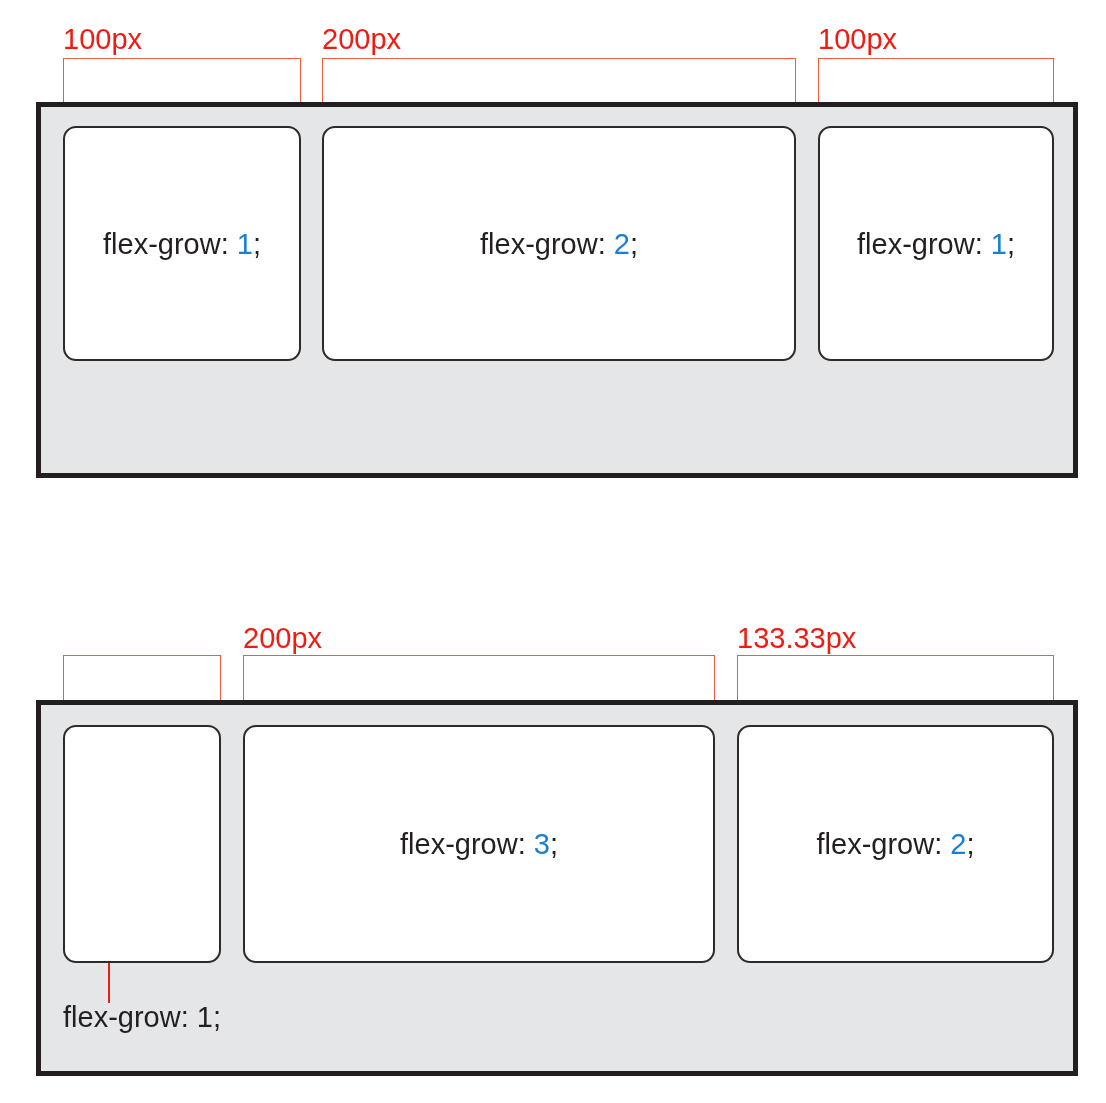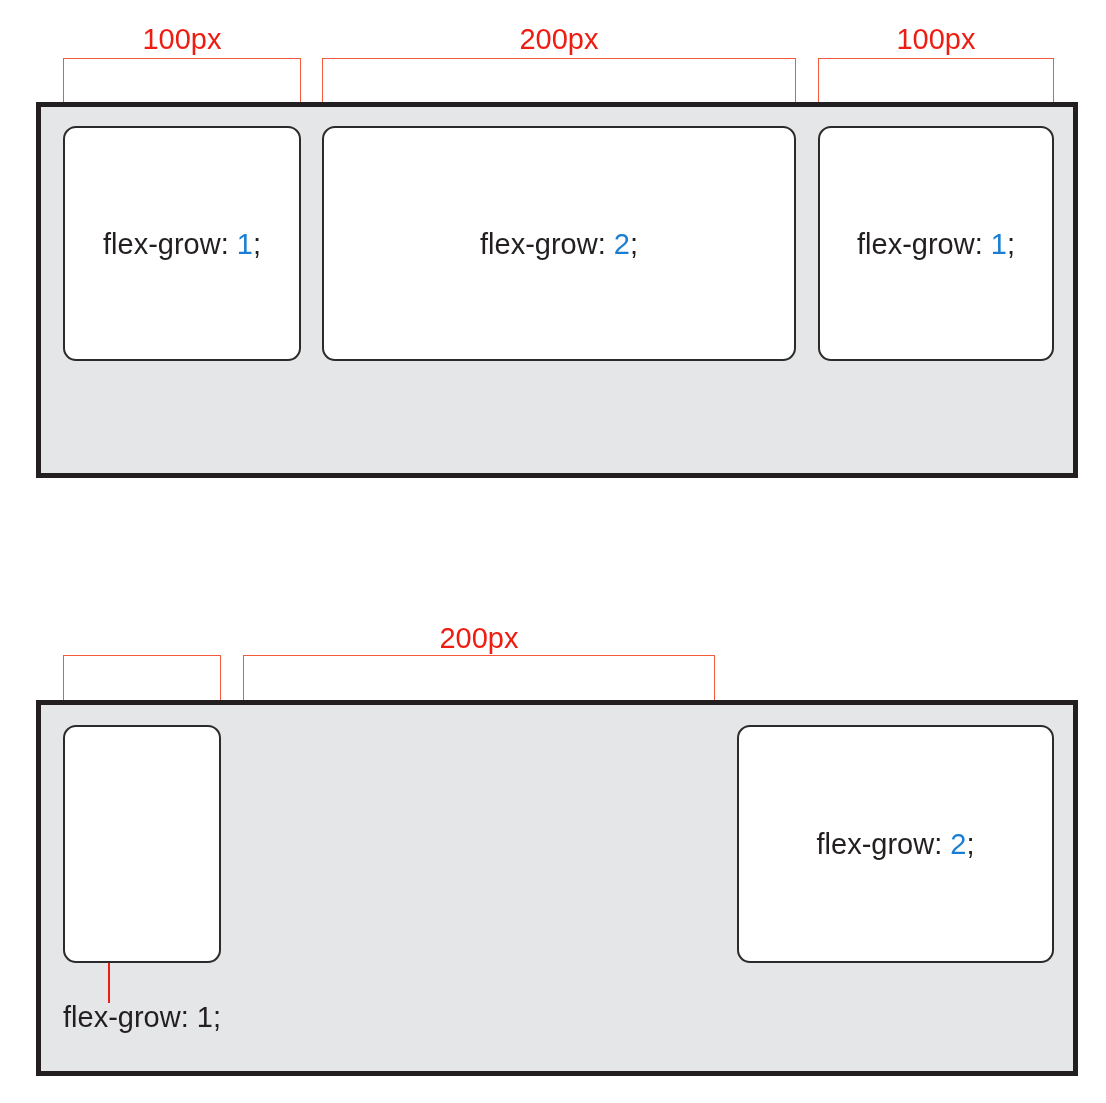--- a/index.html
+++ b/index.html
@@ -36,21 +36,21 @@
     box-sizing: border-box;
     border-left: 1.6px solid #f4593c;
     border-right: 1.6px solid #f4593c;
     border-top: 1.6px solid #f4593c;
   }
   .measure .measure-label {
     position: absolute;
     left: 0;
     width: 100%;
     bottom: 70px;
-    text-align: center;
+    text-align: left;
     color: #ee1c11;
     font-size: 29px;
     line-height: 34px;
     white-space: nowrap;
   }
 
   
   .flex-container {
     position: absolute;
     box-sizing: border-box;
@@ -123,24 +123,31 @@
     <span class="code"><span>flex-grow</span>: <span class="num">1</span><span>;</span></span>
   </div>
 
   <div class="measure" style="left:63px; top:655px; width:158px; height:70px;">
     <div class="bracket" style="height:70px;"></div>
   </div>
   <div class="measure" style="left:243px; top:655px; width:472px; height:70px;">
     <div class="measure-label">200px</div>
     <div class="bracket" style="height:70px;"></div>
   </div>
+  <div class="measure" style="left:737px; top:655px; width:317px; height:70px;">
+    <div class="measure-label">133.33px</div>
+    <div class="bracket" style="height:70px;"></div>
+  </div>
 
   <div class="flex-container" style="left:36px; top:700px; width:1042px; height:376px;"></div>
 
   <div class="flex-item" style="left:63px; top:725px; width:158px; height:238px;"></div>
+  <div class="flex-item" style="left:243px; top:725px; width:472px; height:238px;">
+    <span class="code"><span>flex-grow</span>: <span class="num">3</span><span>;</span></span>
+  </div>
   <div class="flex-item" style="left:737px; top:725px; width:317px; height:238px;">
     <span class="code"><span>flex-grow</span>: <span class="num">2</span><span>;</span></span>
   </div>
 
   <div class="leader-line" style="left:108px; top:963px; height:40px;"></div>
   <div class="outside-label" style="left:63px; top:1000px;"><span>flex-grow: </span><span class="num">1</span><span>;</span></div>
 
 </div>
 
 </body></html>

